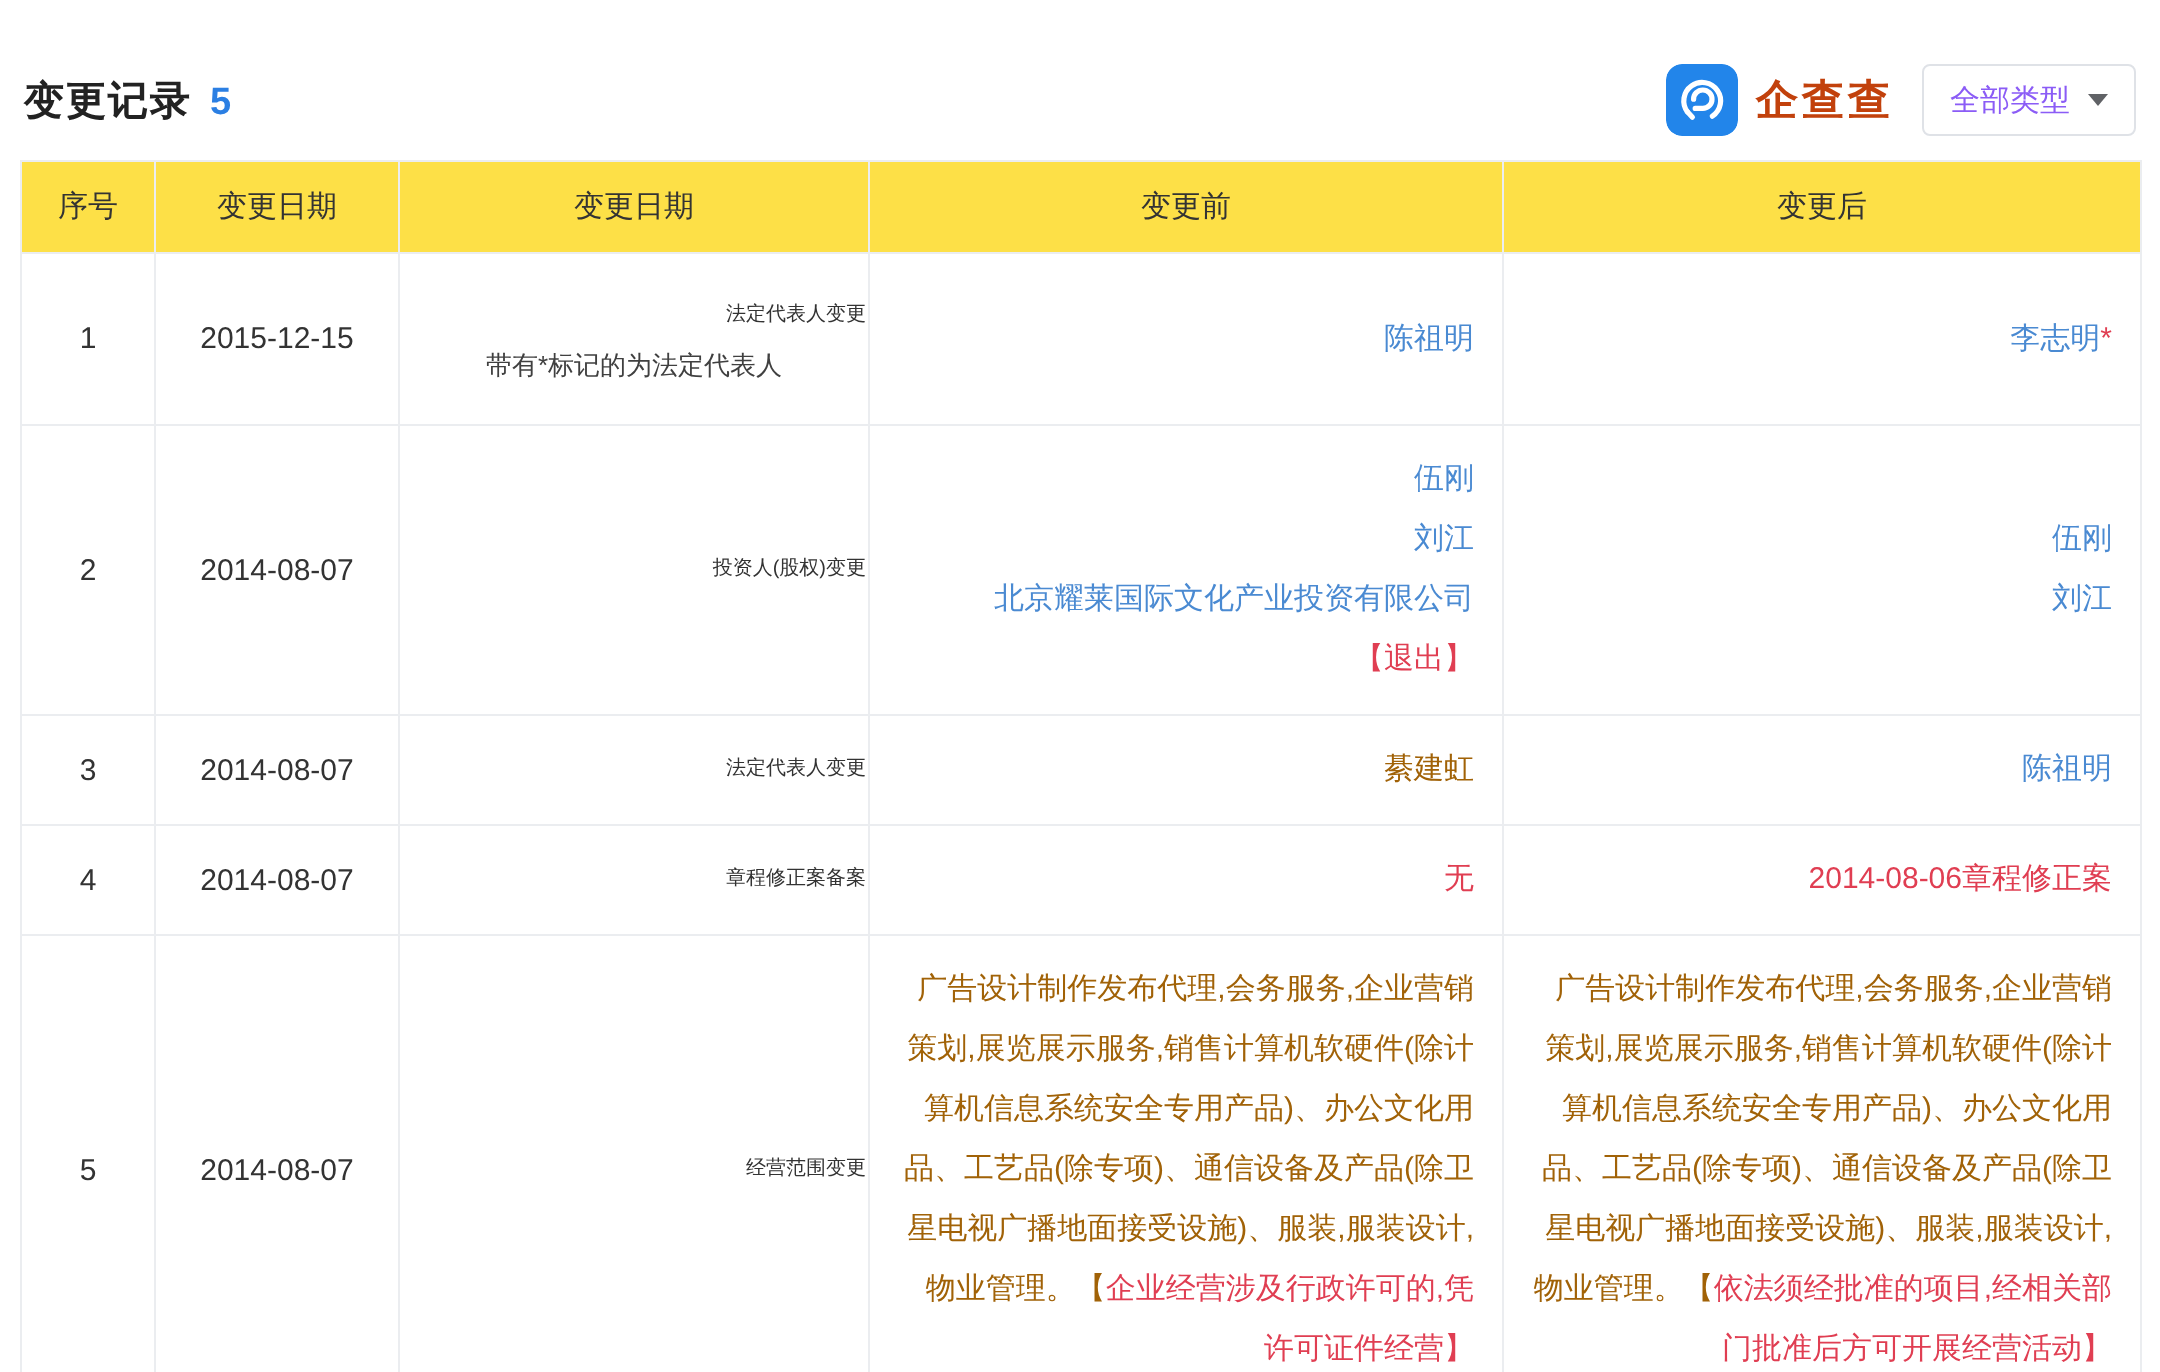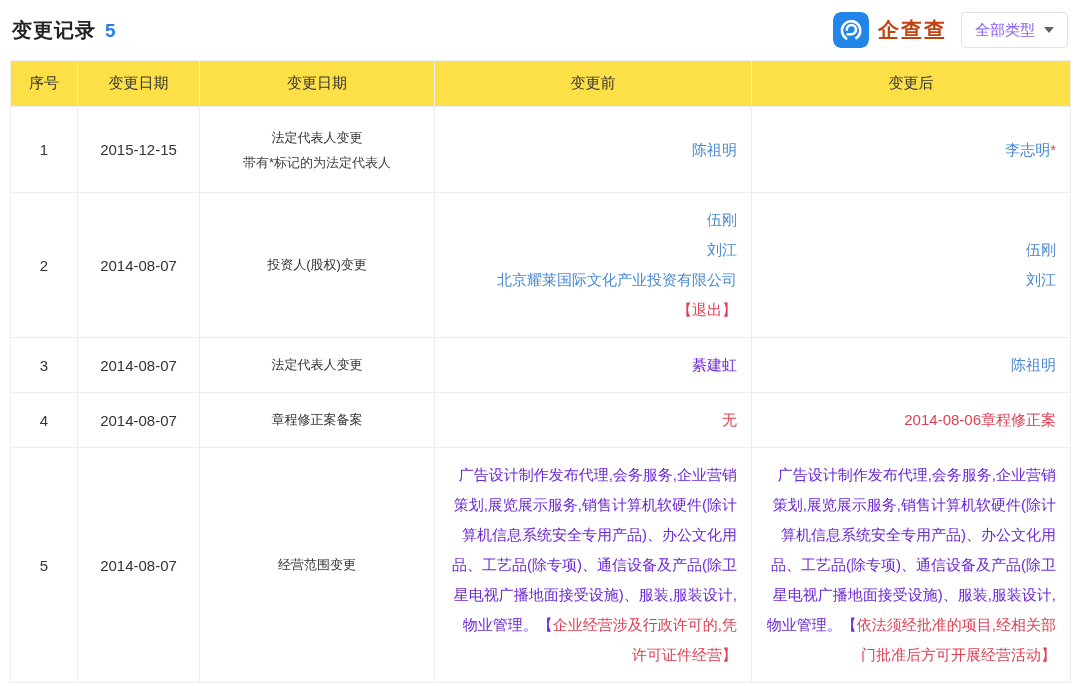--- a/index.html
+++ b/index.html
@@ -1,18 +1,18 @@
 <!DOCTYPE html>
 <html><head>
 <meta charset="utf-8">
 <style>
   * { box-sizing: border-box; }
   html,body { margin:0; padding:0; background:#fff; }
   body { font-family:"Liberation Sans", sans-serif; color:#333; }
-  .page { width:1080px; height:686px; padding:4px 10px 0; position:relative; background:#fff; }
+  .page { width:1080px; height:686px; padding:24px 10px 0; position:relative; background:#fff; }
 
   
   .topbar { display:flex; justify-content:space-between; align-items:center; height:52px; padding:0 2px; }
   .title-wrap { display:flex; align-items:baseline; }
   .title { font-size:20px; font-weight:bold; color:#222; letter-spacing:1px; }
   .count { font-size:19px; font-weight:bold; color:#2b7fe3; margin-left:9px; }
   .top-right { display:flex; align-items:center; gap:14px; }
   .brand { display:flex; align-items:center; gap:9px; }
   .logo { display:block; border-radius:8px; }
   .brand-name { font-size:21px; font-weight:600; color:#c2410c; letter-spacing:2px; }
@@ -32,27 +32,27 @@
   th, td { border:1px solid #ebedf0; }
   thead th { background:#fde047; height:46px; font-weight:400; font-size:15px; color:#333; }
   tbody td { font-size:15px; color:#333; vertical-align:middle; }
   td.center { text-align:center; }
   td.rich { text-align:right; padding:12px 14px; line-height:30px; }
   tbody tr:nth-child(1) { height:86px; }
   tbody tr:nth-child(2) { height:130px; }
   tbody tr:nth-child(3) { height:55px; }
   tbody tr:nth-child(4) { height:55px; }
   tbody tr:nth-child(5) { height:235px; }
-  .item-name { font-size:13px; color:#333; line-height:22px; }
+  .item-name { font-size:10px; color:#333; line-height:22px;text-align:right; }
   .item-note { font-size:13px; color:#404040; line-height:18px; margin-top:5px; }
   .line { display:block; }
   .seg { white-space:pre-wrap; }
   .seg-link { color:#4a8ad2; cursor:pointer; }
   .seg-red  { color:#e03e52; }
-  .seg-text { color:#6d28d9; }
+  .seg-text { color:#a16207; }
 </style>
 </head>
 <body>
 
 <div class="page">
 
   <div class="topbar">
     <div class="title-wrap">
       <span class="title">变更记录</span>
       <span class="count">5</span>

